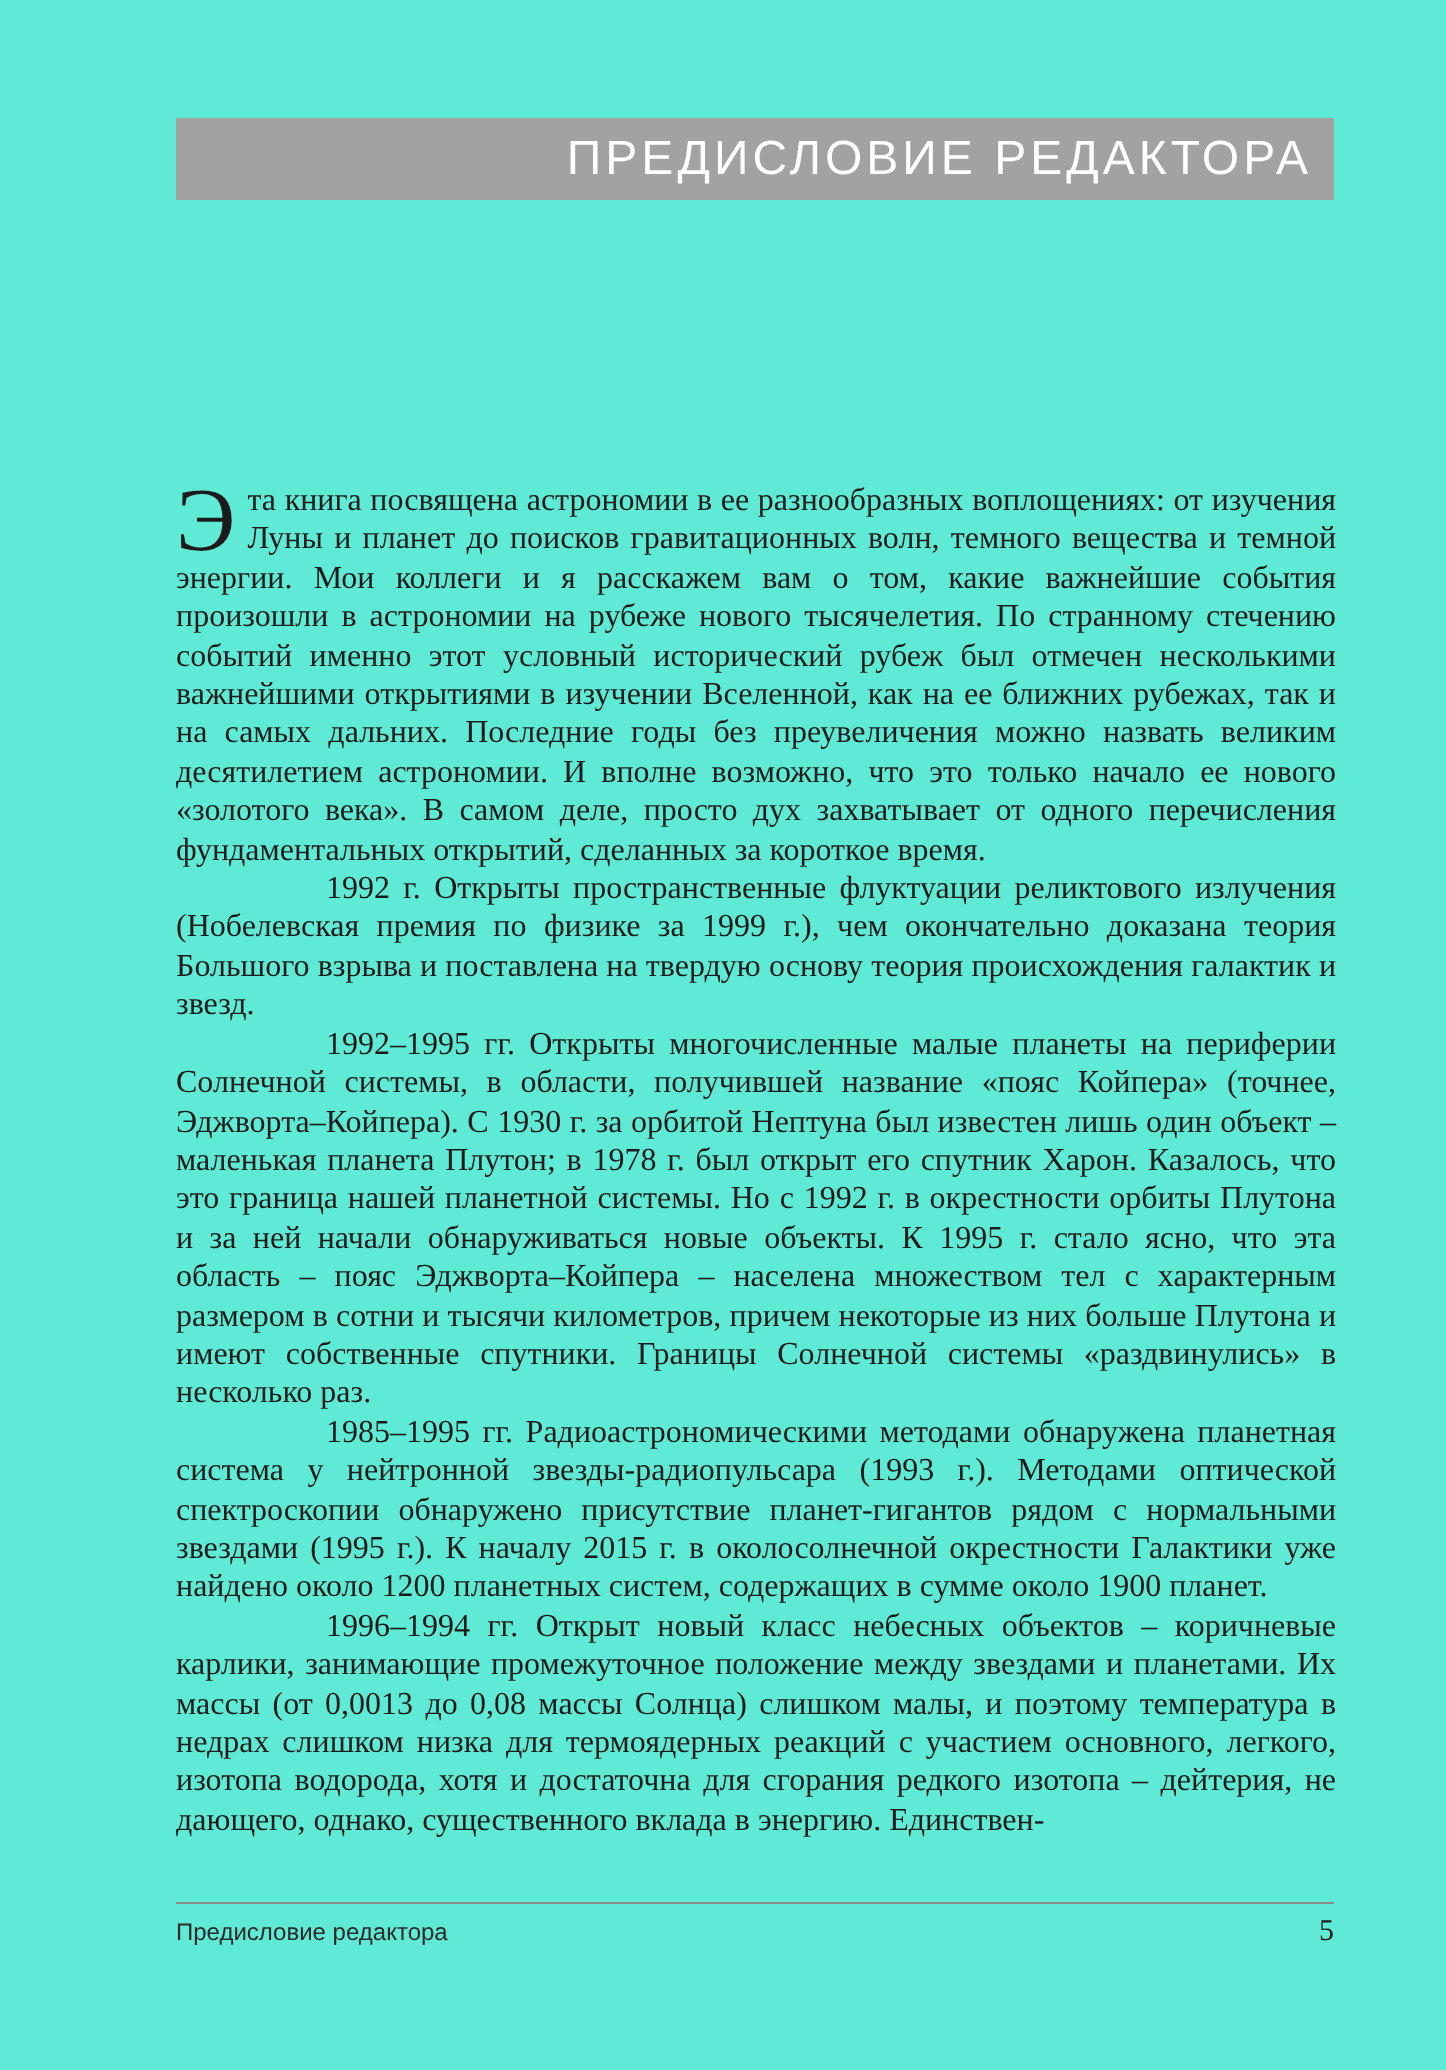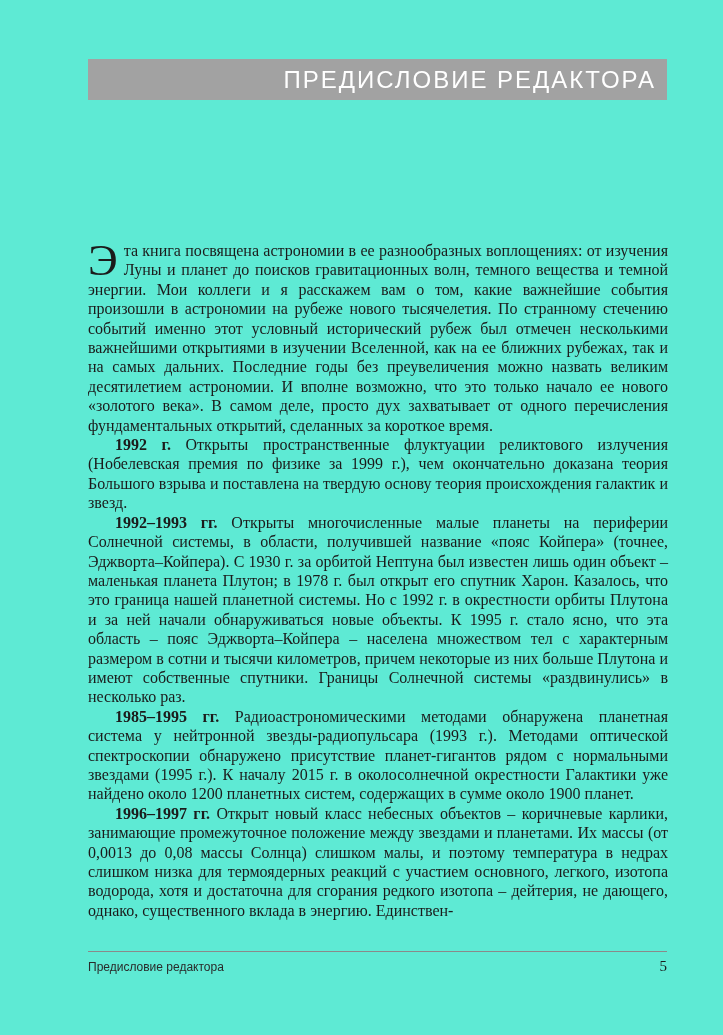--- a/index.html
+++ b/index.html
@@ -46,21 +46,21 @@
   }
   p.intro { margin: 0; }
   .dropcap {
     float: left;
     font-size: 45px;
     line-height: 37px;
     padding: 1px 6px 0 0;
     color: #1b1b1b;
   }
   p.entry { margin: 0; text-indent: 27px; }
-  p.entry strong { font-weight: 700; }
+  p.entry strong { font-weight: 400; margin-left: 48px; }
   footer.page-footer {
     position: absolute;
     left: 88px;
     right: 56px;
     top: 951px;
     border-top: 1px solid #8a8a8a;
     padding-top: 6px;
     display: flex;
     justify-content: space-between;
     align-items: baseline;
@@ -91,31 +91,31 @@
       <span class="dropcap">Э</span>
       <span>та книга посвящена астрономии в ее разнообразных воплощениях: от изучения Луны и планет до поисков гравитационных волн, темного вещества и темной энергии. Мои коллеги и я расскажем вам о том, какие важнейшие события произошли в астрономии на рубеже нового тысячелетия. По странному стечению событий именно этот условный исторический рубеж был отмечен несколькими важнейшими открытиями в изучении Вселенной, как на ее ближних рубежах, так и на самых дальних. Последние годы без преувеличения можно назвать великим десятилетием астрономии. И вполне возможно, что это только начало ее нового «золотого века». В самом деле, просто дух захватывает от одного перечисления фундаментальных открытий, сделанных за короткое время.</span>
     </p>
 
     <p class="entry">
       <strong>1992 г.</strong>
       <span>Открыты пространственные флуктуации реликтового излучения (Нобелевская премия по физике за 1999 г.), чем окончательно доказана теория Большого взрыва и поставлена на твердую основу теория происхождения галактик и звезд.</span>
     </p>
 
     <p class="entry">
-      <strong>1992–1993 гг.</strong>
+      <strong>1992–1995 гг.</strong>
       <span>Открыты многочисленные малые планеты на периферии Солнечной системы, в области, получившей название «пояс Койпера» (точнее, Эджворта–Койпера). С 1930 г. за орбитой Нептуна был известен лишь один объект – маленькая планета Плутон; в 1978 г. был открыт его спутник Харон. Казалось, что это граница нашей планетной системы. Но с 1992 г. в окрестности орбиты Плутона и за ней начали обнаруживаться новые объекты. К 1995 г. стало ясно, что эта область – пояс Эджворта–Койпера – населена множеством тел с характерным размером в сотни и тысячи километров, причем некоторые из них больше Плутона и имеют собственные спутники. Границы Солнечной системы «раздвинулись» в несколько раз.</span>
     </p>
 
     <p class="entry">
       <strong>1985–1995 гг.</strong>
       <span>Радиоастрономическими методами обнаружена планетная система у нейтронной звезды-радиопульсара (1993 г.). Методами оптической спектроскопии обнаружено присутствие планет-гигантов рядом с нормальными звездами (1995 г.). К началу 2015 г. в околосолнечной окрестности Галактики уже найдено около 1200 планетных систем, содержащих в сумме около 1900 планет.</span>
     </p>
 
     <p class="entry">
-      <strong>1996–1997 гг.</strong>
+      <strong>1996–1994 гг.</strong>
       <span>Открыт новый класс небесных объектов – коричневые карлики, занимающие промежуточное положение между звездами и планетами. Их массы (от 0,0013 до 0,08 массы Солнца) слишком малы, и поэтому температура в недрах слишком низка для термоядерных реакций с участием основного, легкого, изотопа водорода, хотя и достаточна для сгорания редкого изотопа – дейтерия, не дающего, однако, существенного вклада в энергию. Единствен-</span>
     </p>
 
   </main>
 
   <footer class="page-footer">
     <span class="running-title">Предисловие редактора</span>
     <span class="page-number">5</span>
   </footer>
 

